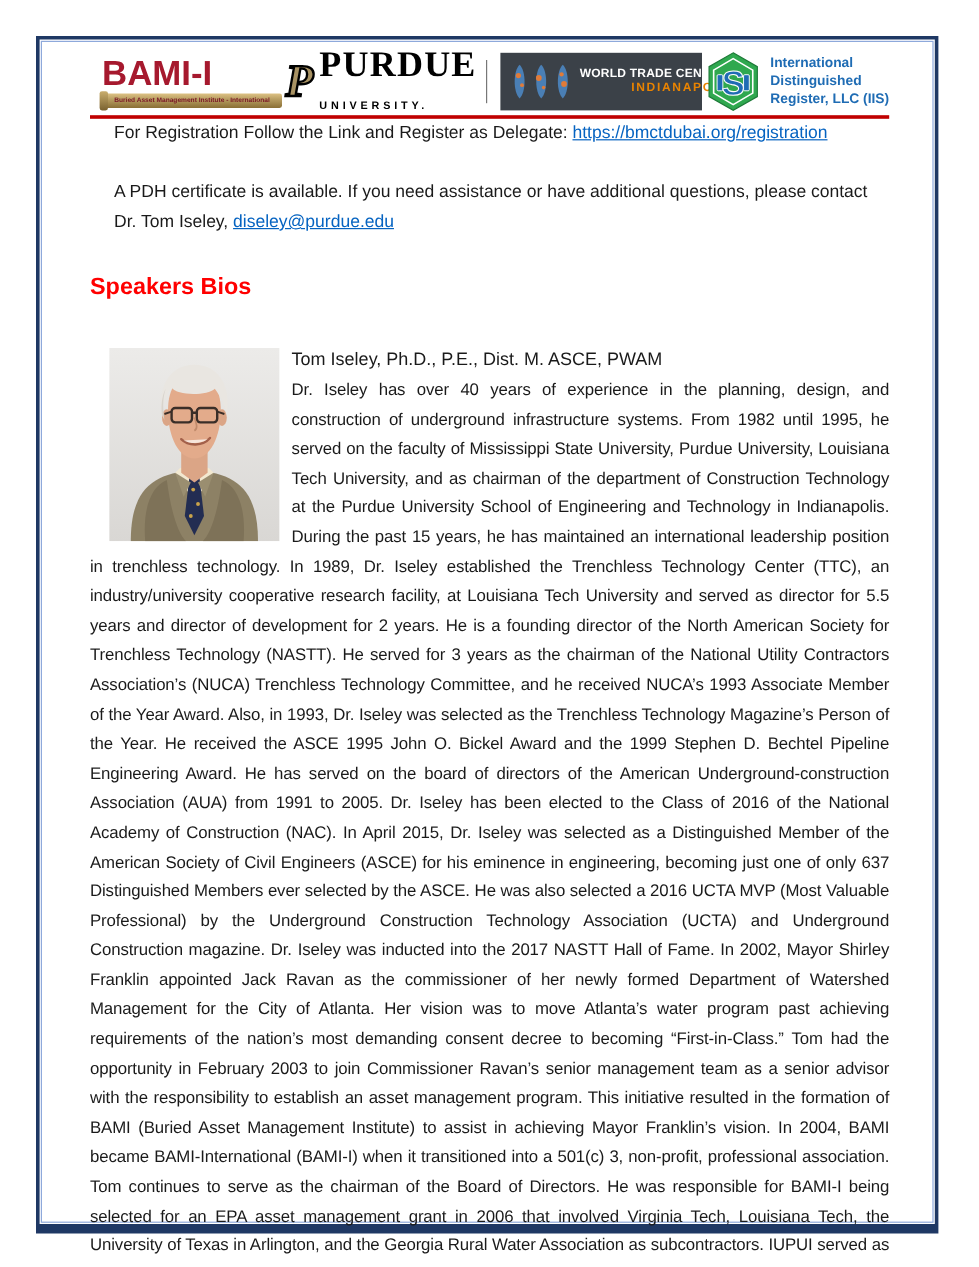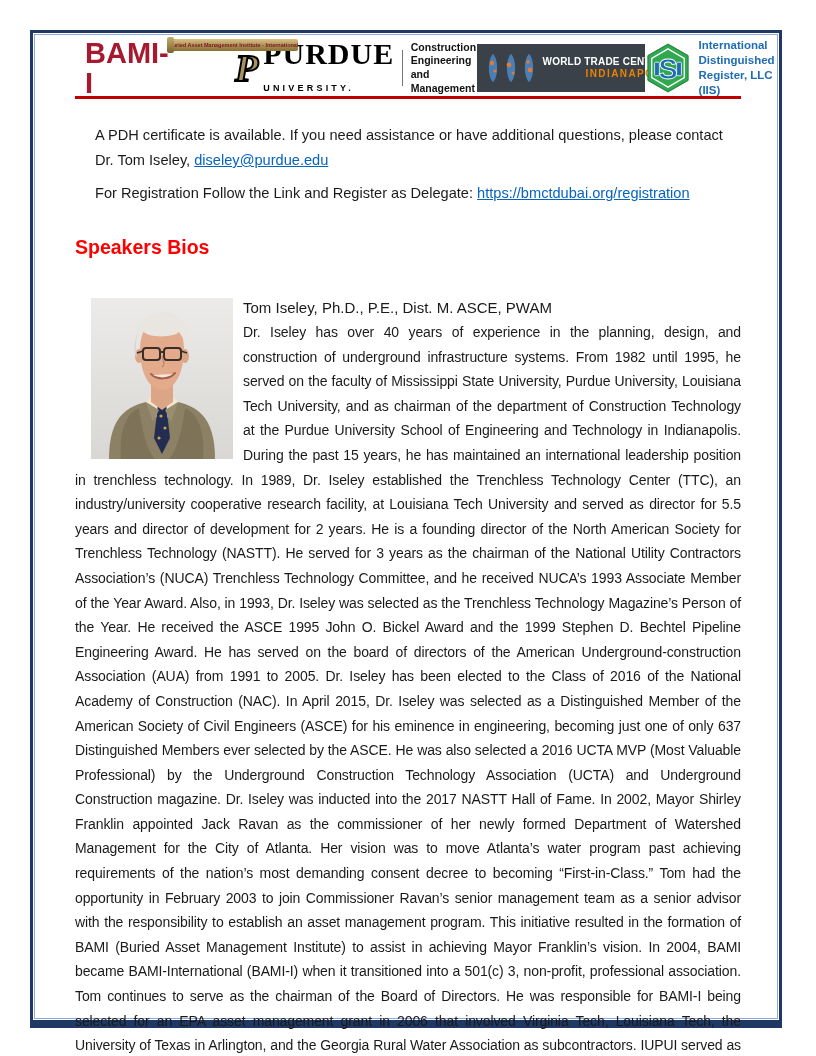--- a/index.html
+++ b/index.html
@@ -14,21 +14,21 @@
   }
   .page-border .inner{
     position:absolute;inset:1px;border:1px solid #8ea9db;
   }
   
   .content{position:absolute;left:75px;top:42px;width:666px;}
 
   
   .logo-row{display:flex;align-items:center;justify-content:space-between;height:52px;margin-left:10px;}
   
-  .bami{display:flex;flex-direction:row;align-items:stretch;width:150px;}
+  .bami{display:flex;flex-direction:column;align-items:stretch;width:150px;}
   .bami-title{color:#a6192e;font-weight:800;font-size:29px;line-height:30px;letter-spacing:0px;font-family:"Liberation Sans",sans-serif;}
   .bami-banner{position:relative;height:12px;margin-top:1px;background:linear-gradient(180deg,#dcc184 0%,#b3995d 45%,#8a6f35 100%);
     display:flex;align-items:center;justify-content:center;border-radius:2px;}
   .bami-banner::before{content:"";position:absolute;left:-2px;top:-2px;bottom:-2px;width:7px;background:linear-gradient(180deg,#c9ad6d,#7a6230);border-radius:2px;}
   .bami-banner span{font-size:5.5px;font-weight:bold;color:#7a1626;white-space:nowrap;overflow:hidden;}
   
   .purdue{display:flex;align-items:center;}
   .purdue-mark{font-family:"Liberation Serif",serif;font-weight:900;font-style:italic;font-size:38px;line-height:40px;
     color:#a89263;-webkit-text-stroke:2px #000;margin-right:5px;}
   .purdue-word .name{font-family:"Liberation Serif",serif;font-weight:bold;font-size:30px;line-height:22px;letter-spacing:1px;color:#000;}
@@ -81,24 +81,20 @@
       </div>
     </div>
 
     <div class="purdue">
       <div class="purdue-mark">P</div>
       <div class="purdue-word">
         <div class="name">PURDUE</div>
         <div class="sub">UNIVERSITY.</div>
       </div>
       <div class="purdue-divider"></div>
-      <div class="purdue-dept">
-        <div>Construction Engineering</div>
-        <div>and Management</div>
-      </div>
     </div>
 
     <div class="wtc">
       <svg class="wtc-globes" width="52" height="30" viewBox="0 0 52 30">
         <path d="M8 1 C13.5 6 13.5 24 8 29 C2.5 24 2.5 6 8 1 Z" fill="#4a7fb5"></path>
         <path d="M26 1 C31.5 6 31.5 24 26 29 C20.5 24 20.5 6 26 1 Z" fill="#4a7fb5"></path>
         <path d="M44 1 C49.5 6 49.5 24 44 29 C38.5 24 38.5 6 44 1 Z" fill="#4a7fb5"></path>
         <circle cx="7" cy="10" r="2.2" fill="#e07b39"></circle>
           <circle cx="10" cy="18" r="1.6" fill="#e07b39"></circle>
         <circle cx="24" cy="12" r="2.4" fill="#e07b39"></circle>
@@ -123,23 +119,23 @@
       <div class="iis-text">
         <div>International</div>
         <div>Distinguished</div>
         <div>Register, LLC (IIS)</div>
       </div>
     </div>
   </header>
 
   <div class="red-rule"></div>
 
+  <p class="intro reg"><span>For Registration Follow the Link and Register as Delegate: </span><a class="doclink">https://bmctdubai.org/registration</a></p>
+
   <p class="intro"><span>A PDH certificate is available. If you need assistance or have additional questions, please contact Dr. Tom Iseley, </span><a class="doclink">diseley@purdue.edu</a></p>
-
-  <p class="intro reg"><span>For Registration Follow the Link and Register as Delegate: </span><a class="doclink">https://bmctdubai.org/registration</a></p>
 
   <h1 class="section-title">Speakers Bios</h1>
 
   <section class="bio">
     <figure class="photo">
       <svg viewBox="0 0 142 161">
         <defs>
           <linearGradient id="bgG" x1="0" y1="0" x2="0" y2="1">
             <stop offset="0" stop-color="#ecebe9"></stop>
               <stop offset="1" stop-color="#d9d7d4"></stop>

